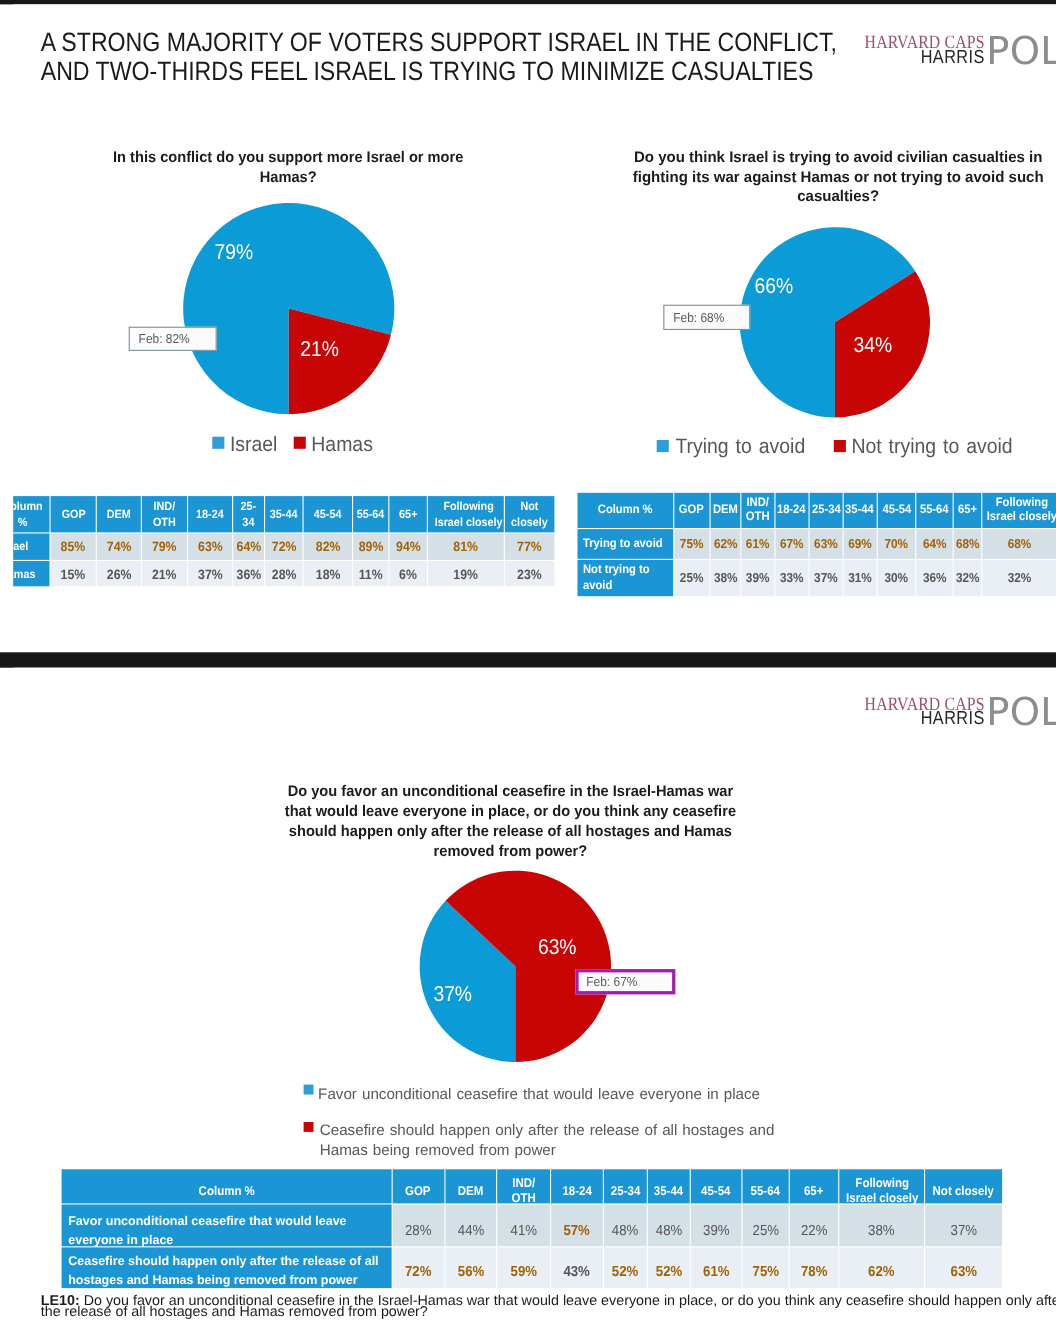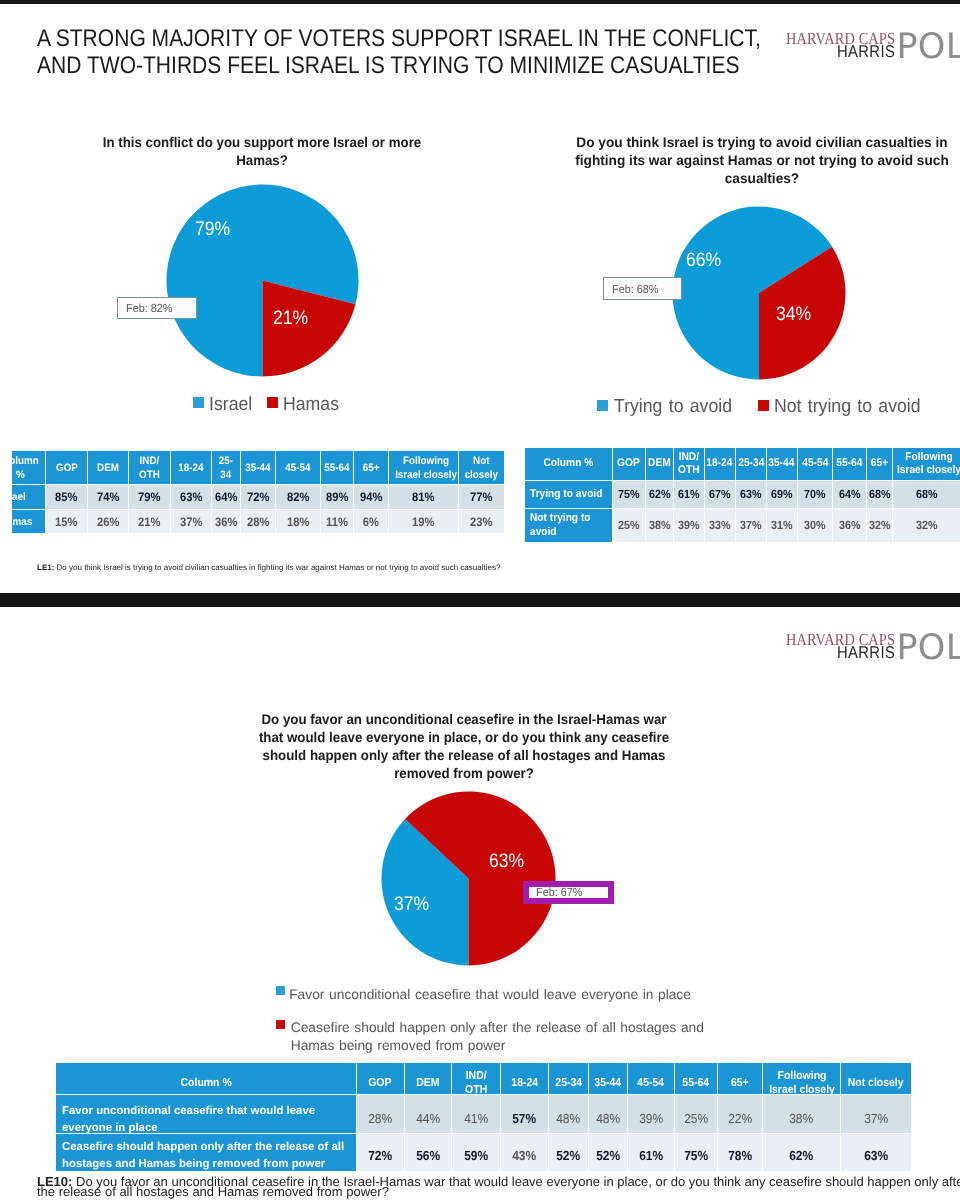--- a/index.html
+++ b/index.html
@@ -40,21 +40,21 @@
   .lg2 .lg-tx>i{transform:none;}
 
   .tclip{position:absolute;overflow:hidden;}
   table.t{position:absolute;border-collapse:separate;border-spacing:1.5px;table-layout:fixed;}
   table.t th,table.t td{padding:0;margin:0;}
   table.t th{background:#1b95d4;color:#fff;font-weight:700;text-align:center;vertical-align:middle;line-height:1.1;}
   table.t th.rh{text-align:left;}
   table.t td{text-align:center;vertical-align:middle;color:#555;}
   table.t tr.r1 td{background:#d5dfe6;}
   table.t tr.r2 td{background:#e9eff4;font-weight:bold;}
-  table.t .b{font-weight:700;color:#0f172a;margin-top:19px;}
+  table.t .b{font-weight:700;color:#a16207;margin-top:19px;}
   table.t th>span,table.t td>span{display:inline-block;transform:scaleX(.91);transform-origin:center;}
   table.t th.wide>span{width:76px;}
   table.tB th.wide>span{width:72px;}
   table.tA th.wide>span{width:74px;}
   table.t th.rh>span{transform-origin:left;}
   table.tA th{font-size:10.8px;line-height:14px}
   table.tA td{font-size:12.3px;line-height:14px}
   table.tA tr:first-child th{height:33px}
   table.tA tr.r1 th,table.tA tr.r1 td{height:24px}
   table.tA tr.r2 th,table.tA tr.r2 td{height:23px}
@@ -254,21 +254,20 @@
           <td><span>36%</span></td>
           <td><span>32%</span></td>
           <td><span>32%</span></td>
           <td></td>
         </tr>
       </tbody>
         </table>
     </div>
 
     <div class="fn" style="left:25px;top:558.5px;font-size:8px;line-height:10.3px">
-      <div><b>LE1:</b> <span>Do you think Israel is trying to avoid civilian casualties in fighting its war against Hamas or not trying to avoid such casualties?</span></div>
     </div>
   </div>
 
   <div class="band" style="top:593px;height:14px"></div>
 
   <div class="slide" style="top:607px;height:593px">
 
 
     <div class="logo" style="left:774px;top:24px">
       <div class="l1">HARVARD CAPS</div>
@@ -276,21 +275,21 @@
       <div class="l3">POLL</div>
     </div>
 
     <div class="chart-title" style="left:232px;top:103px;width:440px"><span style="width:438px">Do you favor an unconditional ceasefire in the Israel-Hamas war that would leave everyone in place, or do you think any ceasefire should happen only after the release of all hostages and Hamas removed from power?</span></div>
     <svg class="pie" style="left:369px;top:184px" width="175" height="175" viewBox="0 0 175 175">
       <path d="M 87.5 87.5 L 87.5 174.5 A 87 87 0 0 1 24.08 27.94 Z" fill="#0b9bd7"></path>
       <path d="M 87.5 87.5 L 24.08 27.94 A 87 87 0 1 1 87.5 174.5 Z" fill="#c80505"></path>
     </svg>
     <div class="pie-lbl" style="left:382.25px;top:288.00px"><span>37%</span></div>
     <div class="pie-lbl" style="left:476.60px;top:244.60px"><span>63%</span></div>
-    <div class="callout" style="left:511.3px;top:273.5px;width:91px;height:23px;border:6px solid #a21caf;padding-left:7.2px">
+    <div class="callout" style="left:511.3px;top:273.5px;width:91px;height:23px;border:3px solid #a21caf;padding-left:7.2px">
       <span style="font-size:11.8px">Feb: 67%</span>
     </div>
 
     <div class="legend lg2" style="left:0;top:378px;width:960px;height:24px">
       <div class="lg-sq" style="background:#2e9fd6;left:264px;top:1.1px;width:9px;height:9px"></div>
       <div class="lg-tx" style="left:277.2px;top:1.3px"><i>Favor unconditional ceasefire that would leave everyone in place</i></div>
     </div>
     <div class="legend lg2" style="left:0;top:411px;width:960px;height:40px">
       <div class="lg-sq" style="background:#c80505;left:263.5px;top:2.1px;width:9px;height:9px"></div>
       <div class="lg-tx" style="left:278.7px;top:1.3px;width:420px"><i>Ceasefire should happen only after the release of all hostages and Hamas being removed from power</i></div>

